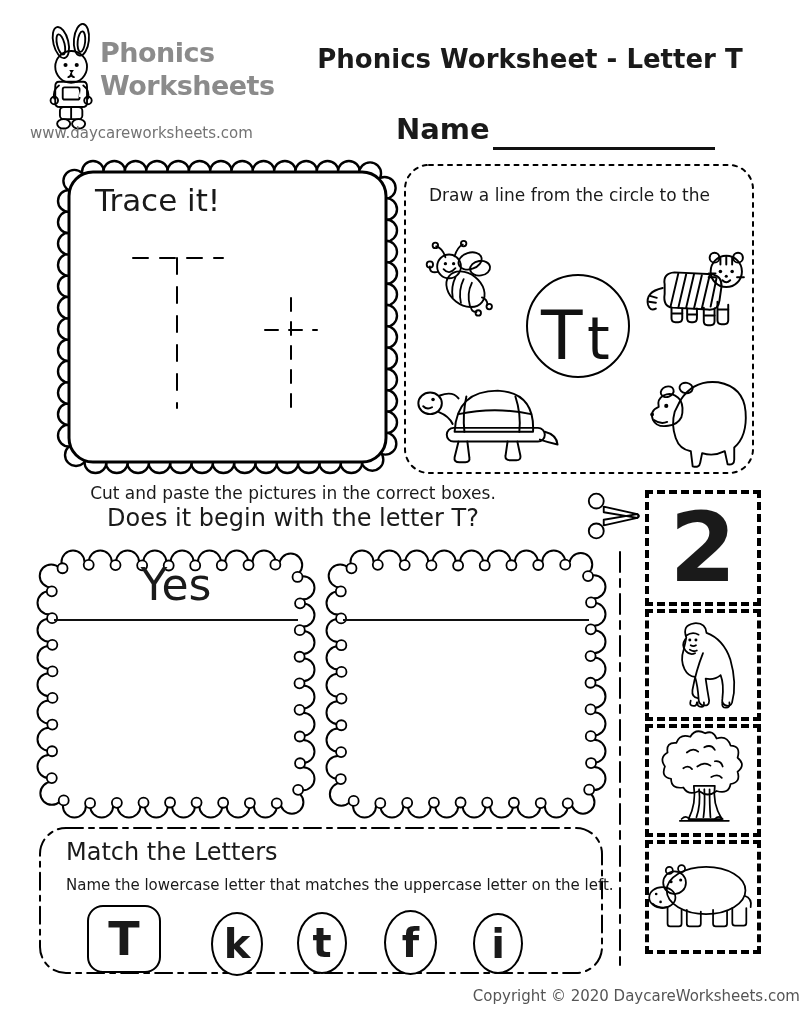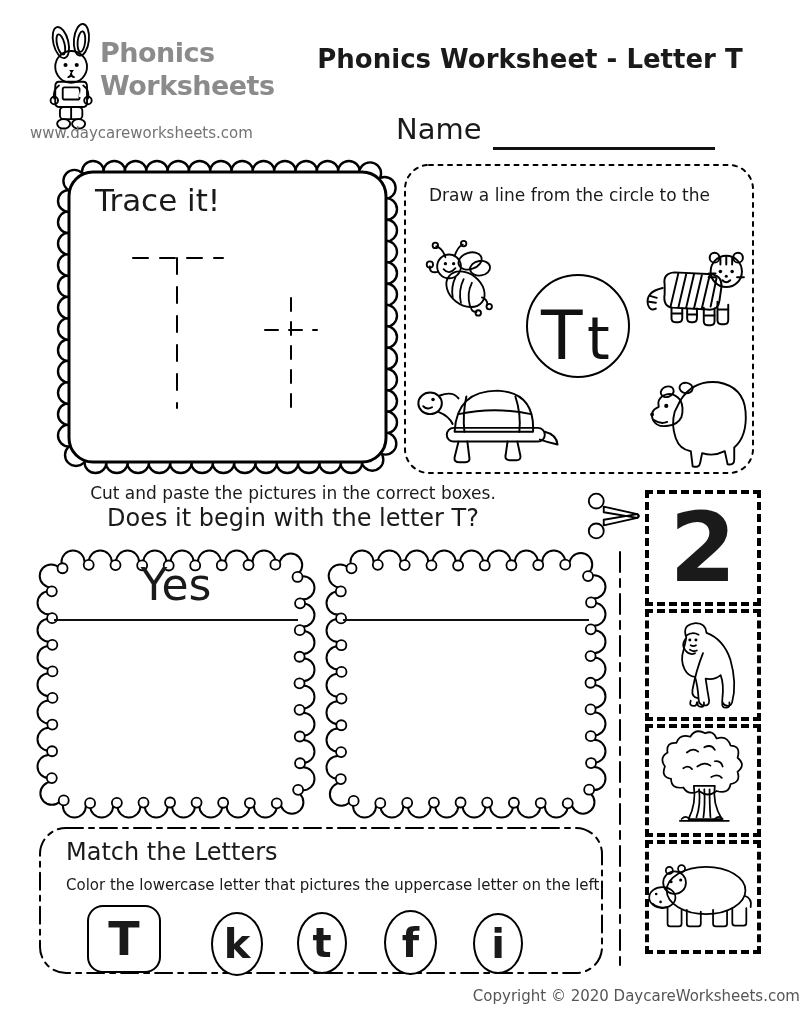--- a/index.html
+++ b/index.html
@@ -5,21 +5,21 @@
   html,body{margin:0;padding:0;background:#fff;}
   body{width:800px;height:1035px;position:relative;font-family:"DejaVu Sans","Liberation Sans",sans-serif;color:#1a1a1a;overflow:hidden;}
   .abs{position:absolute;}
   svg{display:block;overflow:visible;}
   .art path,.art circle,.art ellipse,.art rect,.art line{fill:none;stroke:#000;stroke-width:2;stroke-linecap:round;stroke-linejoin:round;}
   .art .fill{fill:#000;stroke:none;}
   .frame{position:absolute;left:0;top:0;}
   .logo-title{left:100px;top:36px;font-size:27px;font-weight:600;color:#8b8b8b;line-height:33px;letter-spacing:-0.5px;}
   .logo-url{left:30px;top:124px;width:230px;text-align:left;font-size:15px;color:#737373;}
   .page-title{left:280px;top:44px;width:500px;text-align:center;font-size:26px;font-weight:700;}
-  .name-label{left:396px;top:112px;font-size:29px;font-weight:400;}
+  .name-label{left:396px;top:112px;font-size:29px;font-weight:700;}
   .name-line{left:493px;top:117px;width:222px;height:30px;border-bottom:3px solid #111;}
   .trace-title{left:40px;top:24px;font-size:31px;font-weight:500;}
   .draw-text{left:26px;top:16px;font-size:17px;line-height:33px;font-weight:500;}
   .cut-instruction{left:0;top:483px;width:586px;text-align:center;font-size:17px;font-weight:500;}
   .cut-question{left:0;top:504px;width:586px;text-align:center;font-size:24px;font-weight:500;}
   .sort-box{width:280px;height:270px;}
   .sort-label{position:absolute;left:0;top:4px;width:100%;height:62px;display:flex;align-items:center;justify-content:center;font-size:44px;font-weight:500;}
   .sort-line{position:absolute;left:18px;right:18px;top:70px;border-top:2px solid #111;}
   .drop-area{position:absolute;left:16px;right:16px;top:76px;bottom:14px;}
   .piece-box{border:4px dashed #000;background:#fff;box-sizing:border-box;display:flex;align-items:center;justify-content:center;}
@@ -463,21 +463,21 @@
     <path d="M5 51 q7 6 17 4"></path>
   </svg>
 </div>
 
 <div class="abs" style="left:38px;top:826px;width:566px;height:149px">
   <svg class="frame art" width="566" height="149">
     <rect x="2" y="2" width="562" height="145" rx="26" stroke-width="3.5" stroke-dasharray="17 6 5 6" stroke-linecap="butt"></rect>
   </svg>
 </div>
 <div class="abs match-title">Match the Letters</div>
-<div class="abs match-sub">Color the lowercase letter that pictures the uppercase letter on the left.</div>
+<div class="abs match-sub">Name the lowercase letter that matches the uppercase letter on the left.</div>
 <div class="abs upper-box">T</div>
 <div class="abs opt-circle" style="left:211px;top:912px;width:52px;height:64px">k</div>
 <div class="abs opt-circle" style="left:297px;top:912px;width:50px;height:62px">t</div>
 <div class="abs opt-circle" style="left:384px;top:910px;width:53px;height:65px">f</div>
 <div class="abs opt-circle" style="left:473px;top:913px;width:50px;height:61px">i</div>
 
 <div class="abs footer">
   <div>Copyright © 2020 DaycareWorksheets.com</div>
 </div>
 

